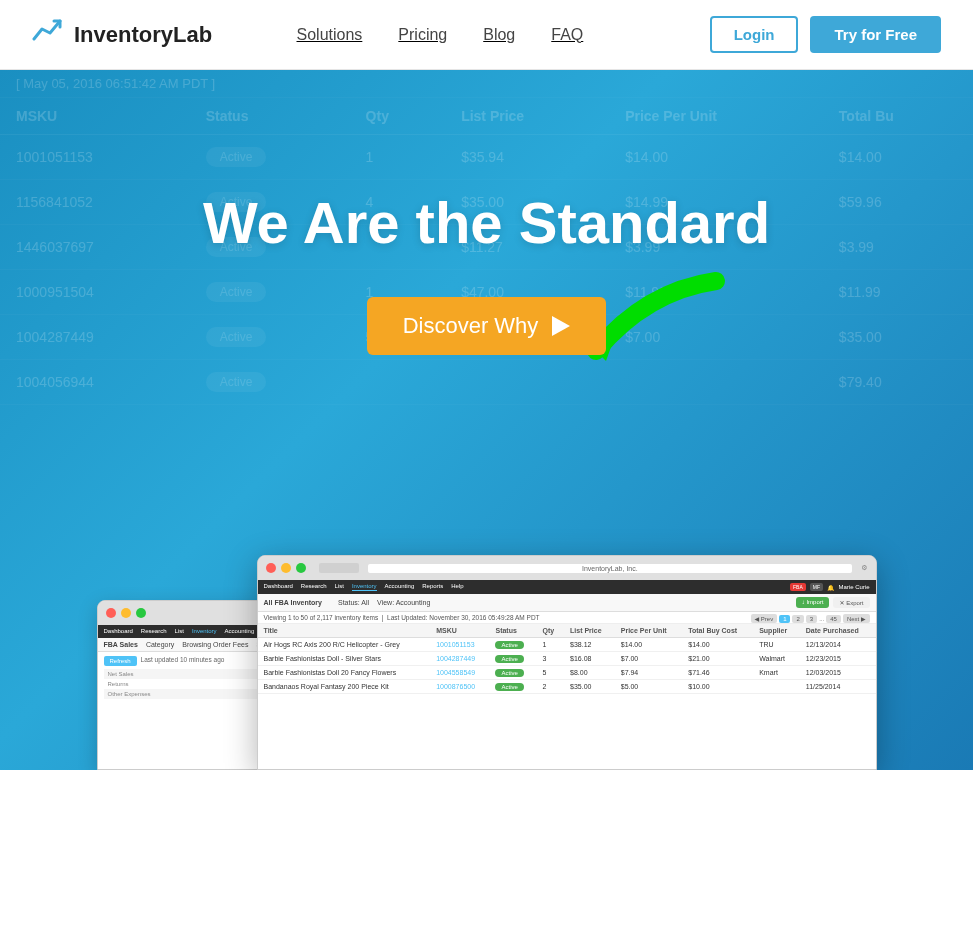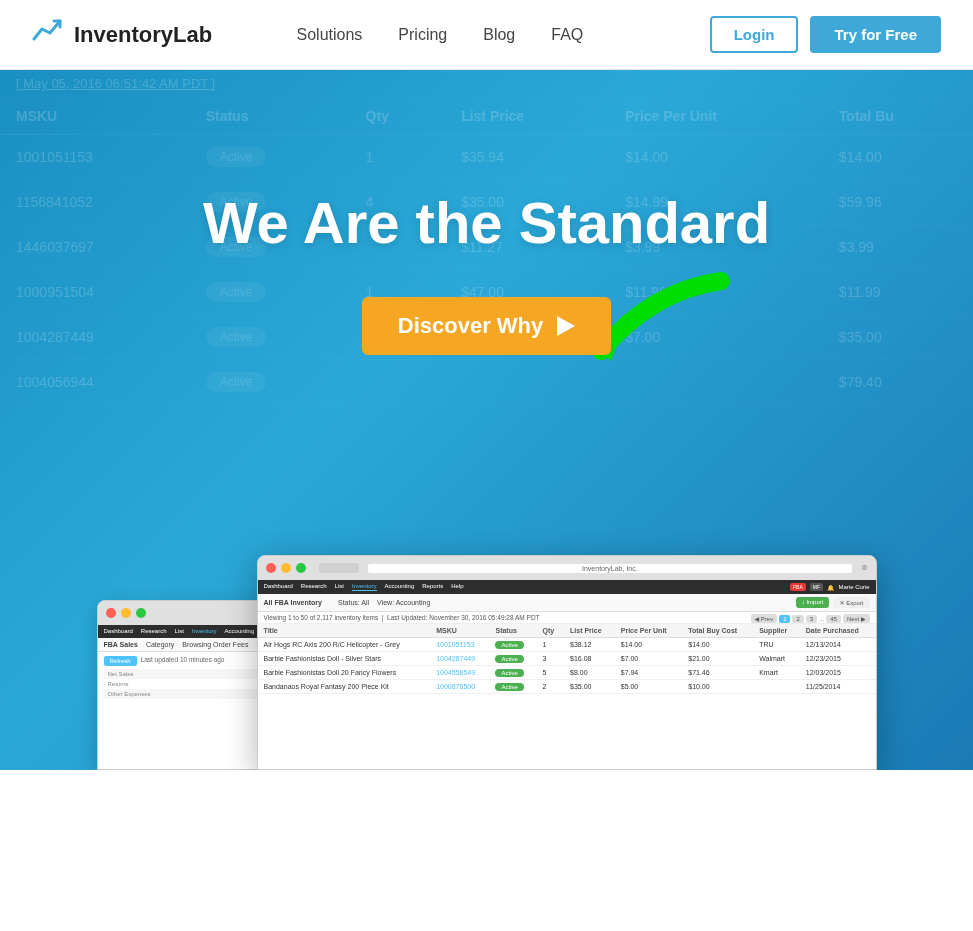--- a/index.html
+++ b/index.html
@@ -23,20 +23,21 @@
       gap: 8px;
       font-size: 22px;
       font-weight: 700;
       color: #222;
     }
     .navbar-nav {
       display: flex;
       align-items: center;
       gap: 36px;
       list-style: none;
+      text-decoration: underline;
     }
     .navbar-nav li a {
       text-decoration: none;
       color: #444;
       font-size: 16px;
       font-weight: 500;
     }
     .navbar-actions {
       display: flex;
       align-items: center;
@@ -127,21 +128,21 @@
       position: relative;
       z-index: 2;
       display: flex;
       align-items: center;
       justify-content: center;
     }
     .btn-discover {
       background: #f5a623;
       color: #fff;
       font-size: 22px;
-      font-weight: 700;
+      font-weight: 400;
       border: none;
       border-radius: 6px;
       padding: 16px 36px;
       cursor: pointer;
       display: flex;
       align-items: center;
       gap: 14px;
       position: relative;
       z-index: 3;
     }
@@ -293,21 +294,21 @@
     <button class="btn-try">Try for Free</button>
   </div>
 </nav>
 
 <section class="hero">
 
   <div class="hero-bg-table">
     <table class="bg-table">
       <thead>
         <tr>
-          <td colspan="6" style="padding:6px 16px; color:#fff; font-size:13px;text-decoration:underline;">[ May 05, 2016 06:51:42 AM PDT ]</td>
+          <td colspan="6" style="padding:6px 16px; color:#fff; font-size:13px;">[ May 05, 2016 06:51:42 AM PDT ]</td>
         </tr>
         <tr>
           <th>MSKU</th>
           <th>Status</th>
           <th>Qty</th>
           <th>List Price</th>
           <th>Price Per Unit</th>
           <th>Total Bu</th>
         </tr>
       </thead>

